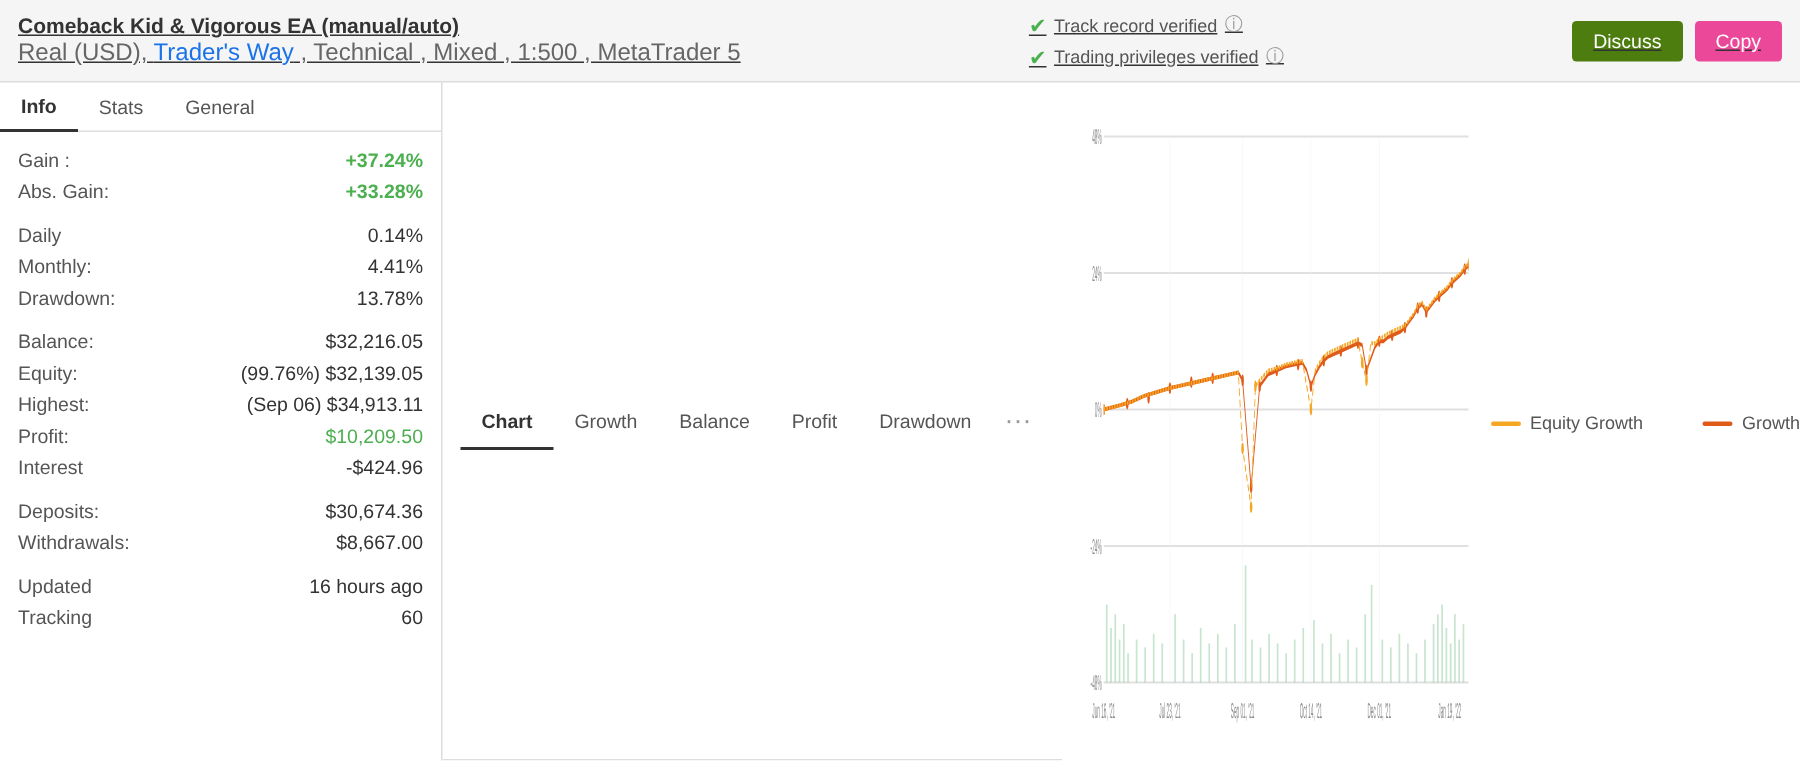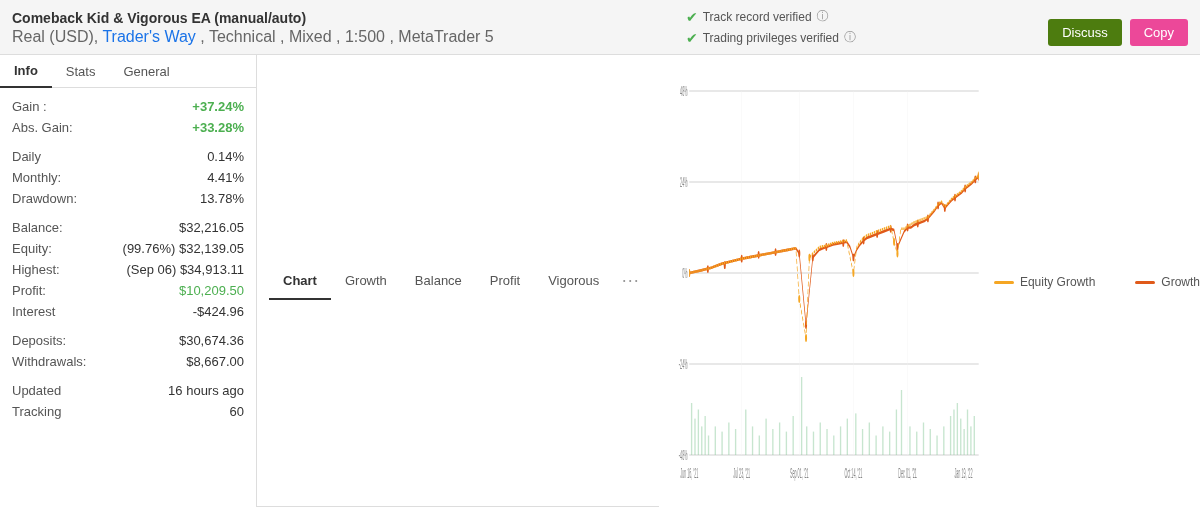--- a/index.html
+++ b/index.html
@@ -1,34 +1,34 @@
 <!DOCTYPE html>
 <html><head>
   <meta charset="utf-8">
   <style>
     * { box-sizing: border-box; margin: 0; padding: 0; }
     body { font-family: Arial, sans-serif; font-size: 13px; background: #fff; color: #333; width: 1200px; height: 510px; overflow: hidden; }
 
     
-    .header { background: #f5f5f5; padding: 8px 12px; display: flex; align-items: flex-end; justify-content: space-between; border-bottom: 1px solid #ddd; }
+    .header { background: #f5f5f5; padding: 8px 12px; display: flex; align-items: center; justify-content: space-between; border-bottom: 1px solid #ddd; text-decoration: underline; }
     .header-left h1 { font-size: 14px; font-weight: bold; color: #333; }
     .header-left p { font-size: 16px; color: #666; margin-top: 2px; }
     .header-left a { color: #1a73e8; text-decoration: none; }
     .header-center { display: flex; flex-direction: column; gap: 4px; }
     .header-center .check-item { font-size: 12px; color: #555; display: flex; align-items: center; gap: 5px; }
     .header-center .check-icon { color: #4caf50; font-size: 14px; }
     .header-right { display: flex; gap: 8px; }
     .btn-discuss { background: #4d7c0f; color: #fff; border: none; padding: 6px 14px; border-radius: 3px; cursor: pointer; font-size: 13px; }
     .btn-copy { background: #ec4899; color: #fff; border: none; padding: 6px 14px; border-radius: 3px; cursor: pointer; font-size: 13px; }
 
     
     .body { display: flex; height: 452px; }
 
     
-    .left-panel { width: 257px; border-right: 1px solid #ddd; padding: 0; flex-shrink: 0; }
+    .left-panel { width: 295px; border-right: 1px solid #ddd; padding: 0; flex-shrink: 0; }
 
     
     .tabs { display: flex; border-bottom: 1px solid #ddd; }
     .tab { padding: 8px 14px; cursor: pointer; font-size: 13px; color: #555; border: none; background: none; }
     .tab.active { color: #333; font-weight: bold; border-bottom: 2px solid #333; margin-bottom: -1px; }
 
     
     .stats { padding: 8px 12px; text-align: right; }
     .stat-row { display: flex; justify-content: space-between; padding: 3px 0; font-size: 13px; }
     .stat-label { color: #555; }
@@ -157,21 +157,21 @@
       </div>
     </div>
   </div>
 
   <div class="right-panel">
     <div class="chart-tabs">
       <button class="chart-tab active">Chart</button>
       <button class="chart-tab">Growth</button>
       <button class="chart-tab">Balance</button>
       <button class="chart-tab">Profit</button>
-      <button class="chart-tab">Vigorous</button>
+      <button class="chart-tab">Drawdown</button>
       <div class="chart-tab-spacer"></div>
       <span class="chart-more">···</span>
     </div>
 
     <div class="chart-area">
       <svg class="main-chart" viewBox="0 0 900 340" preserveAspectRatio="none">
 
         <defs>
           <clipPath id="chartClip">
             <rect x="45" y="0" width="855" height="280"></rect>

